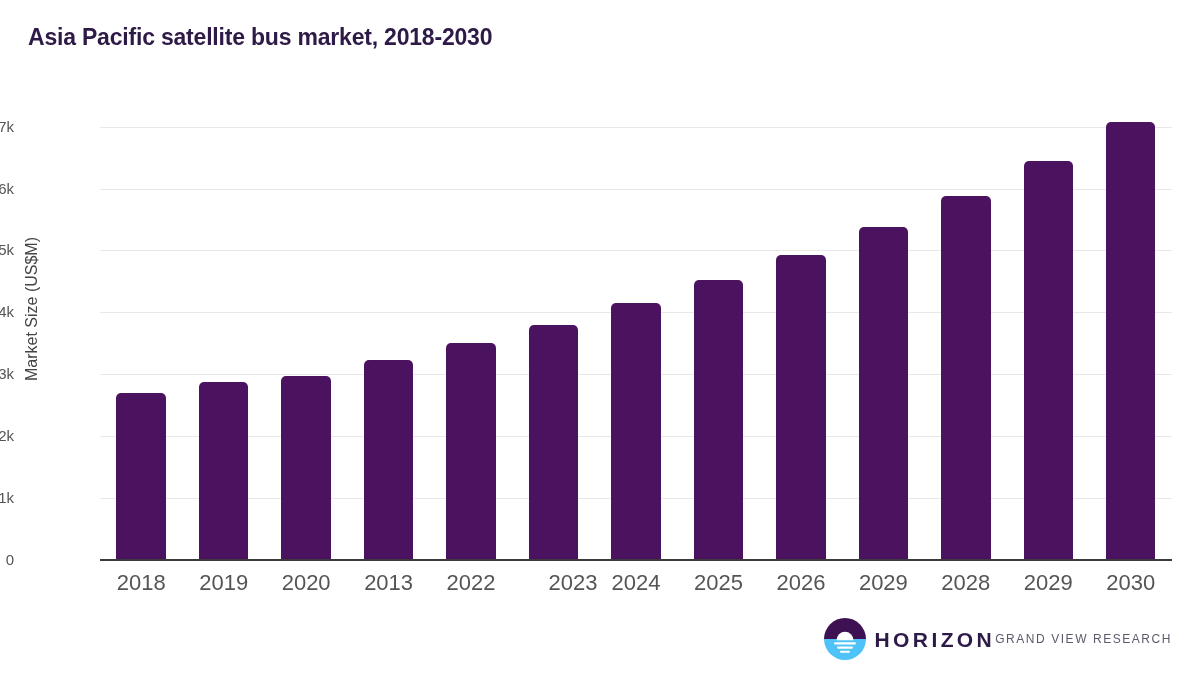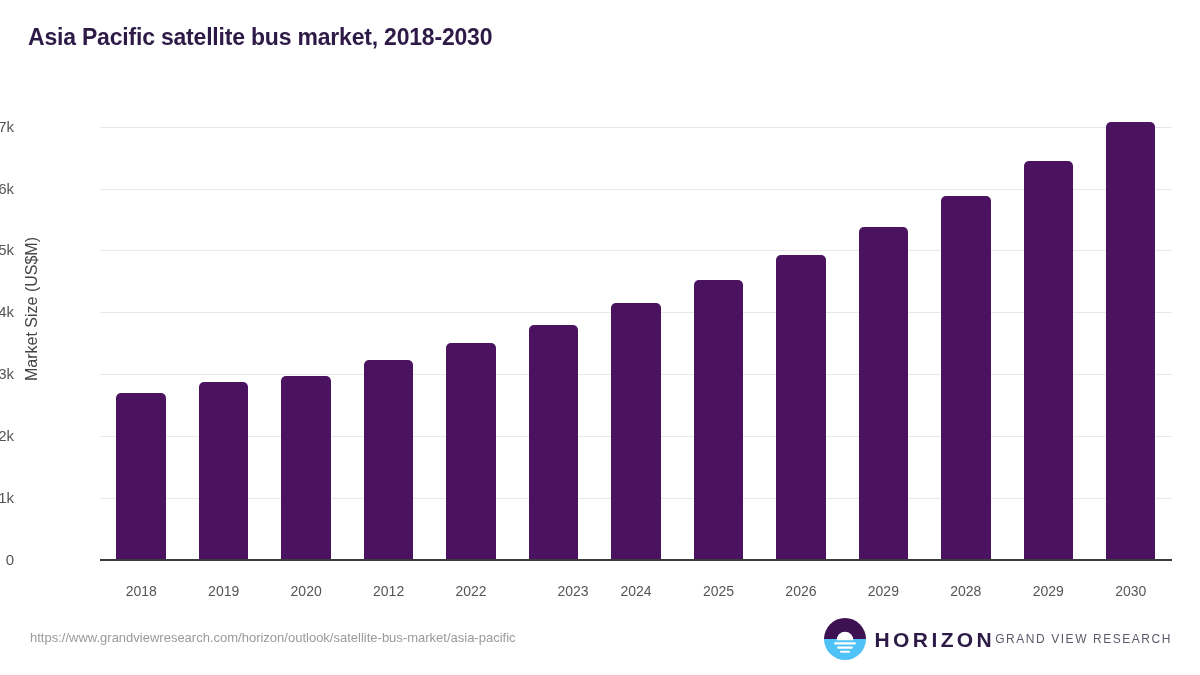--- a/index.html
+++ b/index.html
@@ -84,25 +84,24 @@
   }
   .bar {
     position: absolute;
     bottom: 0;
     background: #4B1260;
     border-radius: 5px 5px 0 0;
   }
   .xtick-label {
     position: absolute;
     top: 570px;
-    font-size: 14px;
+    font-size: 22px;
     color: #555555;
     text-align: center;
     transform: translateX(-50%);
-    margin-top: 13px;
   }
   
   #source-url {
     position: absolute;
     left: 30px;
     top: 630px;
     font-size: 13px;
     color: #9a9a9a;
     white-space: nowrap;
   }
@@ -184,34 +183,33 @@
         <div class="ytick-label" style="top: 312.381px;">4k</div>
         <div class="ytick-label" style="top: 250.476px;">5k</div>
         <div class="ytick-label" style="top: 188.571px;">6k</div>
         <div class="ytick-label" style="top: 126.667px;">7k</div>
       </div>
     <div id="x-axis-line"></div>
     <div id="xtick-labels">
         <div class="xtick-label" style="left: 141.231px;">2018</div>
         <div class="xtick-label" style="left: 223.692px;">2019</div>
         <div class="xtick-label" style="left: 306.154px;">2020</div>
-        <div class="xtick-label" style="left: 388.615px;">2012</div>
+        <div class="xtick-label" style="left: 388.615px;">2013</div>
         <div class="xtick-label" style="left: 471.077px;">2022</div>
         <div class="xtick-label" style="left: 573px; text-align: right;">2023</div>
         <div class="xtick-label" style="left: 636px;">2024</div>
         <div class="xtick-label" style="left: 718.462px;">2025</div>
         <div class="xtick-label" style="left: 800.923px;">2026</div>
         <div class="xtick-label" style="left: 883.385px;">2029</div>
         <div class="xtick-label" style="left: 965.846px;">2028</div>
         <div class="xtick-label" style="left: 1048.31px;">2029</div>
         <div class="xtick-label" style="left: 1130.77px; text-align: right;">2030</div>
       </div>
   </div>
 
-  <div id="source-url">https://www.grandviewresearch.com/horizon/outlook/satellite-bus-market/asia-pacific</div>
 
   <div id="logo">
     <svg id="logo-mark" viewBox="0 0 100 100">
       <defs>
         <clipPath id="circClip">
             <circle cx="50" cy="50" r="50"></circle>
           </clipPath>
       </defs>
       <g clip-path="url(#circClip)">
         <rect x="0" y="0" width="100" height="50" fill="#3D1152"></rect>

